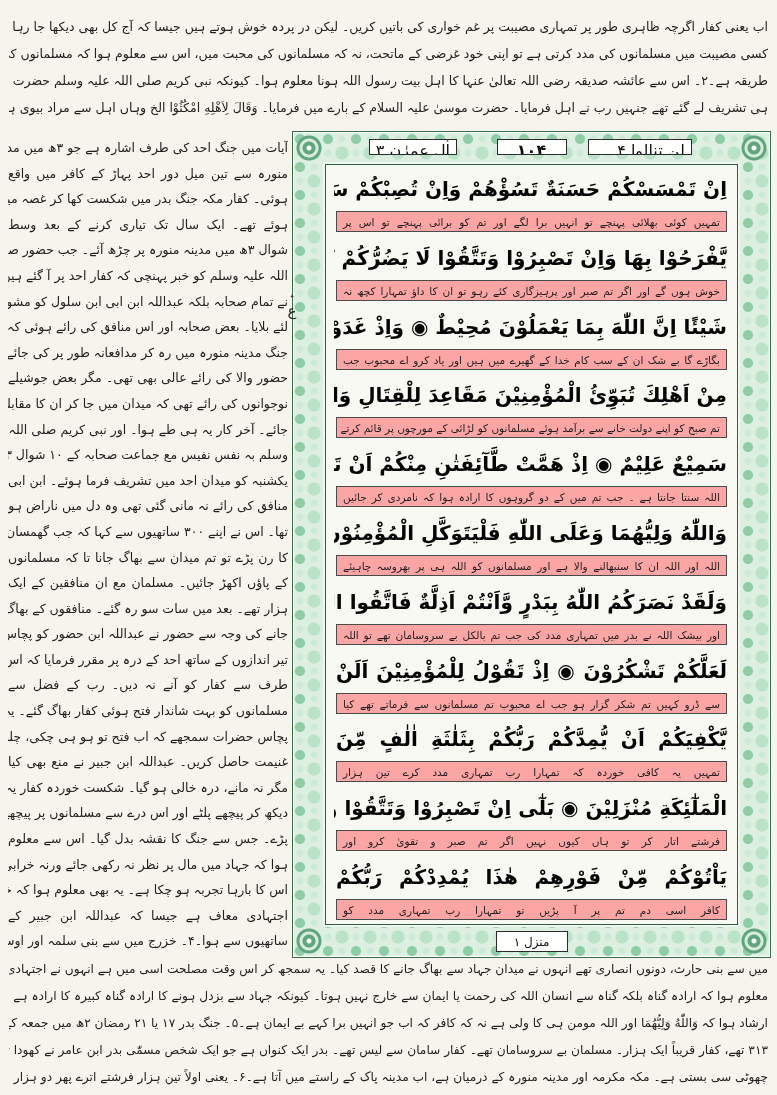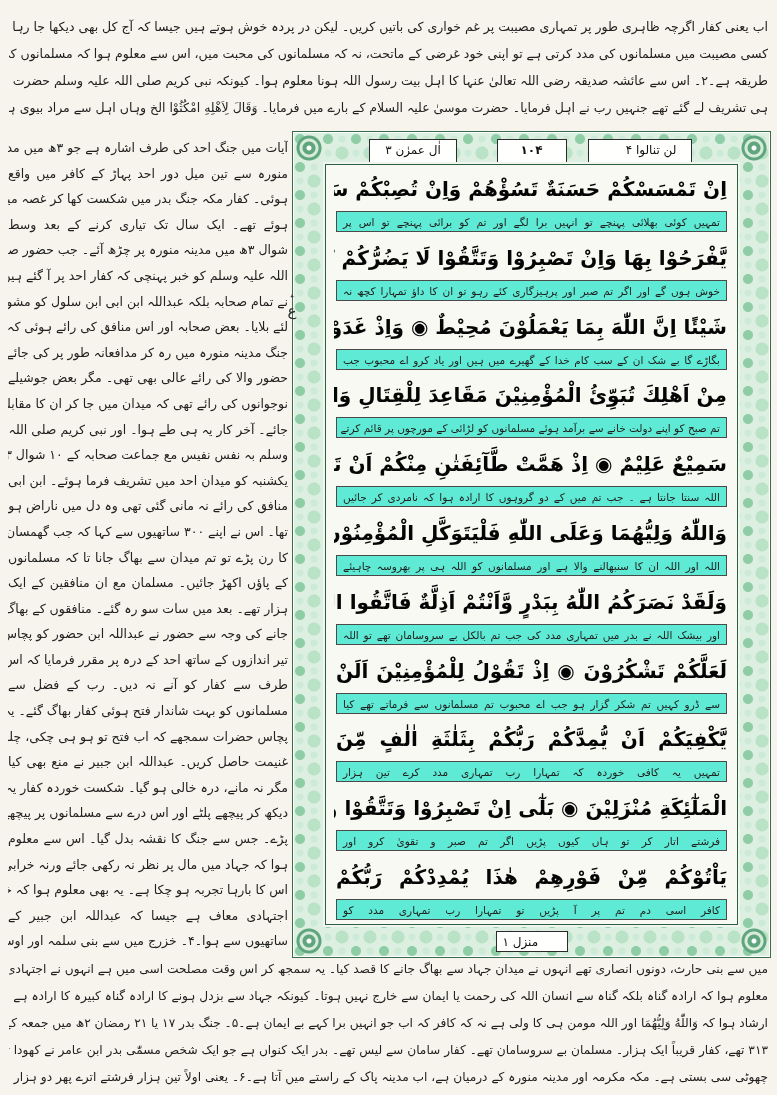--- a/index.html
+++ b/index.html
@@ -46,49 +46,49 @@
   .arabic-line{
     direction:rtl;white-space:nowrap;overflow:hidden;
     height:41px;line-height:41px;
     font-size:20px;font-weight:bold;color:#050505;
     text-align:justify;text-align-last:justify;
     padding:0 2px;
   }
   .trans-strip{
     direction:rtl;white-space:nowrap;overflow:hidden;
     height:21px;line-height:20px;margin:1px 2px 0 2px;
-    background:#5eead4;border:1px solid #4a4a4a;
+    background:#fca5a5;border:1px solid #4a4a4a;
     font-size:10.5px;color:#1f1f1f;
     text-align:justify;text-align-last:justify;
     padding:0 6px;box-sizing:border-box;
   }
   
   .corner{
     position:absolute;width:30px;height:30px;
     background:
       radial-gradient(circle at 50% 50%, #ffffff 2px, #5fa57d 3px 6px,
         #d9ecdc 7px 9px, #5fa57d 10px 12px, rgba(0,0,0,0) 13px);
   }
   .corner.tl{top:1px;left:1px;} .corner.tr{top:1px;right:1px;}
   .corner.bl{bottom:1px;left:1px;} .corner.br{bottom:1px;right:1px;}
   
   .cartouche{
-    position:absolute;top:7px;height:26px;line-height:21px;
+    position:absolute;top:7px;height:16px;line-height:21px;
     background:#fffffe;border:1px solid #2b2b2b;
-    font-size:12px;text-align:center;color:#111;
+    font-size:16px;text-align:center;color:#111;
     padding:0 6px;box-sizing:border-box;white-space:nowrap;overflow:hidden;
   }
   .cart-surah{left:76px;width:88px;}
   .cart-page{left:50%;width:70px;transform:translateX(-50%);font-weight:bold;}
   .cart-juz{right:78px;width:104px;padding-left:28px;}
   .cart-manzil{
     position:absolute;bottom:5px;top:auto;left:50%;transform:translateX(-50%);
     width:72px;height:21px;line-height:20px;
     background:#fffffe;border:1px solid #2b2b2b;
-    font-size:12px;text-align:left;white-space:nowrap;overflow:hidden;
+    font-size:12px;text-align:center;white-space:nowrap;overflow:hidden;
   }
   
   .ruku{
     position:absolute;left:281px;top:295px;width:22px;
     text-align:center;color:#2a2a2a;font-size:15px;line-height:16px;
   }
   .ruku .ruku-top{font-size:8px;line-height:8px;display:block;color:#333;}
 </style>
 </head>
 <body>
@@ -225,21 +225,21 @@
           <div class="trans-strip">سے ڈرو کہیں تم شکر گزار ہو جب اے محبوب تم مسلمانوں سے فرماتے تھے کیا</div>
         </div>
 
         <div class="verse-pair">
           <div class="arabic-line">يَّكْفِيَكُمْ اَنْ يُّمِدَّكُمْ رَبُّكُمْ بِثَلٰثَةِ اٰلٰفٍ مِّنَ</div>
           <div class="trans-strip">تمہیں یہ کافی خوردہ کہ تمہارا رب تمہاری مدد کرے تین ہزار</div>
         </div>
 
         <div class="verse-pair">
           <div class="arabic-line">الْمَلٰٓئِكَةِ مُنْزَلِيْنَ ◉ بَلٰٓى اِنْ تَصْبِرُوْا وَتَتَّقُوْا وَ</div>
-          <div class="trans-strip">فرشتے اتار کر تو ہاں کیوں پڑیں اگر تم صبر و تقویٰ کرو اور</div>
+          <div class="trans-strip">فرشتے اتار کر تو ہاں کیوں نہیں اگر تم صبر و تقویٰ کرو اور</div>
         </div>
 
         <div class="verse-pair">
           <div class="arabic-line">يَاْتُوْكُمْ مِّنْ فَوْرِهِمْ هٰذَا يُمْدِدْكُمْ رَبُّكُمْ</div>
           <div class="trans-strip">کافر اسی دم تم پر آ پڑیں تو تمہارا رب تمہاری مدد کو</div>
         </div>
       </div>
 
     <div class="cartouche cart-manzil">منزل ۱</div>
   </div>

